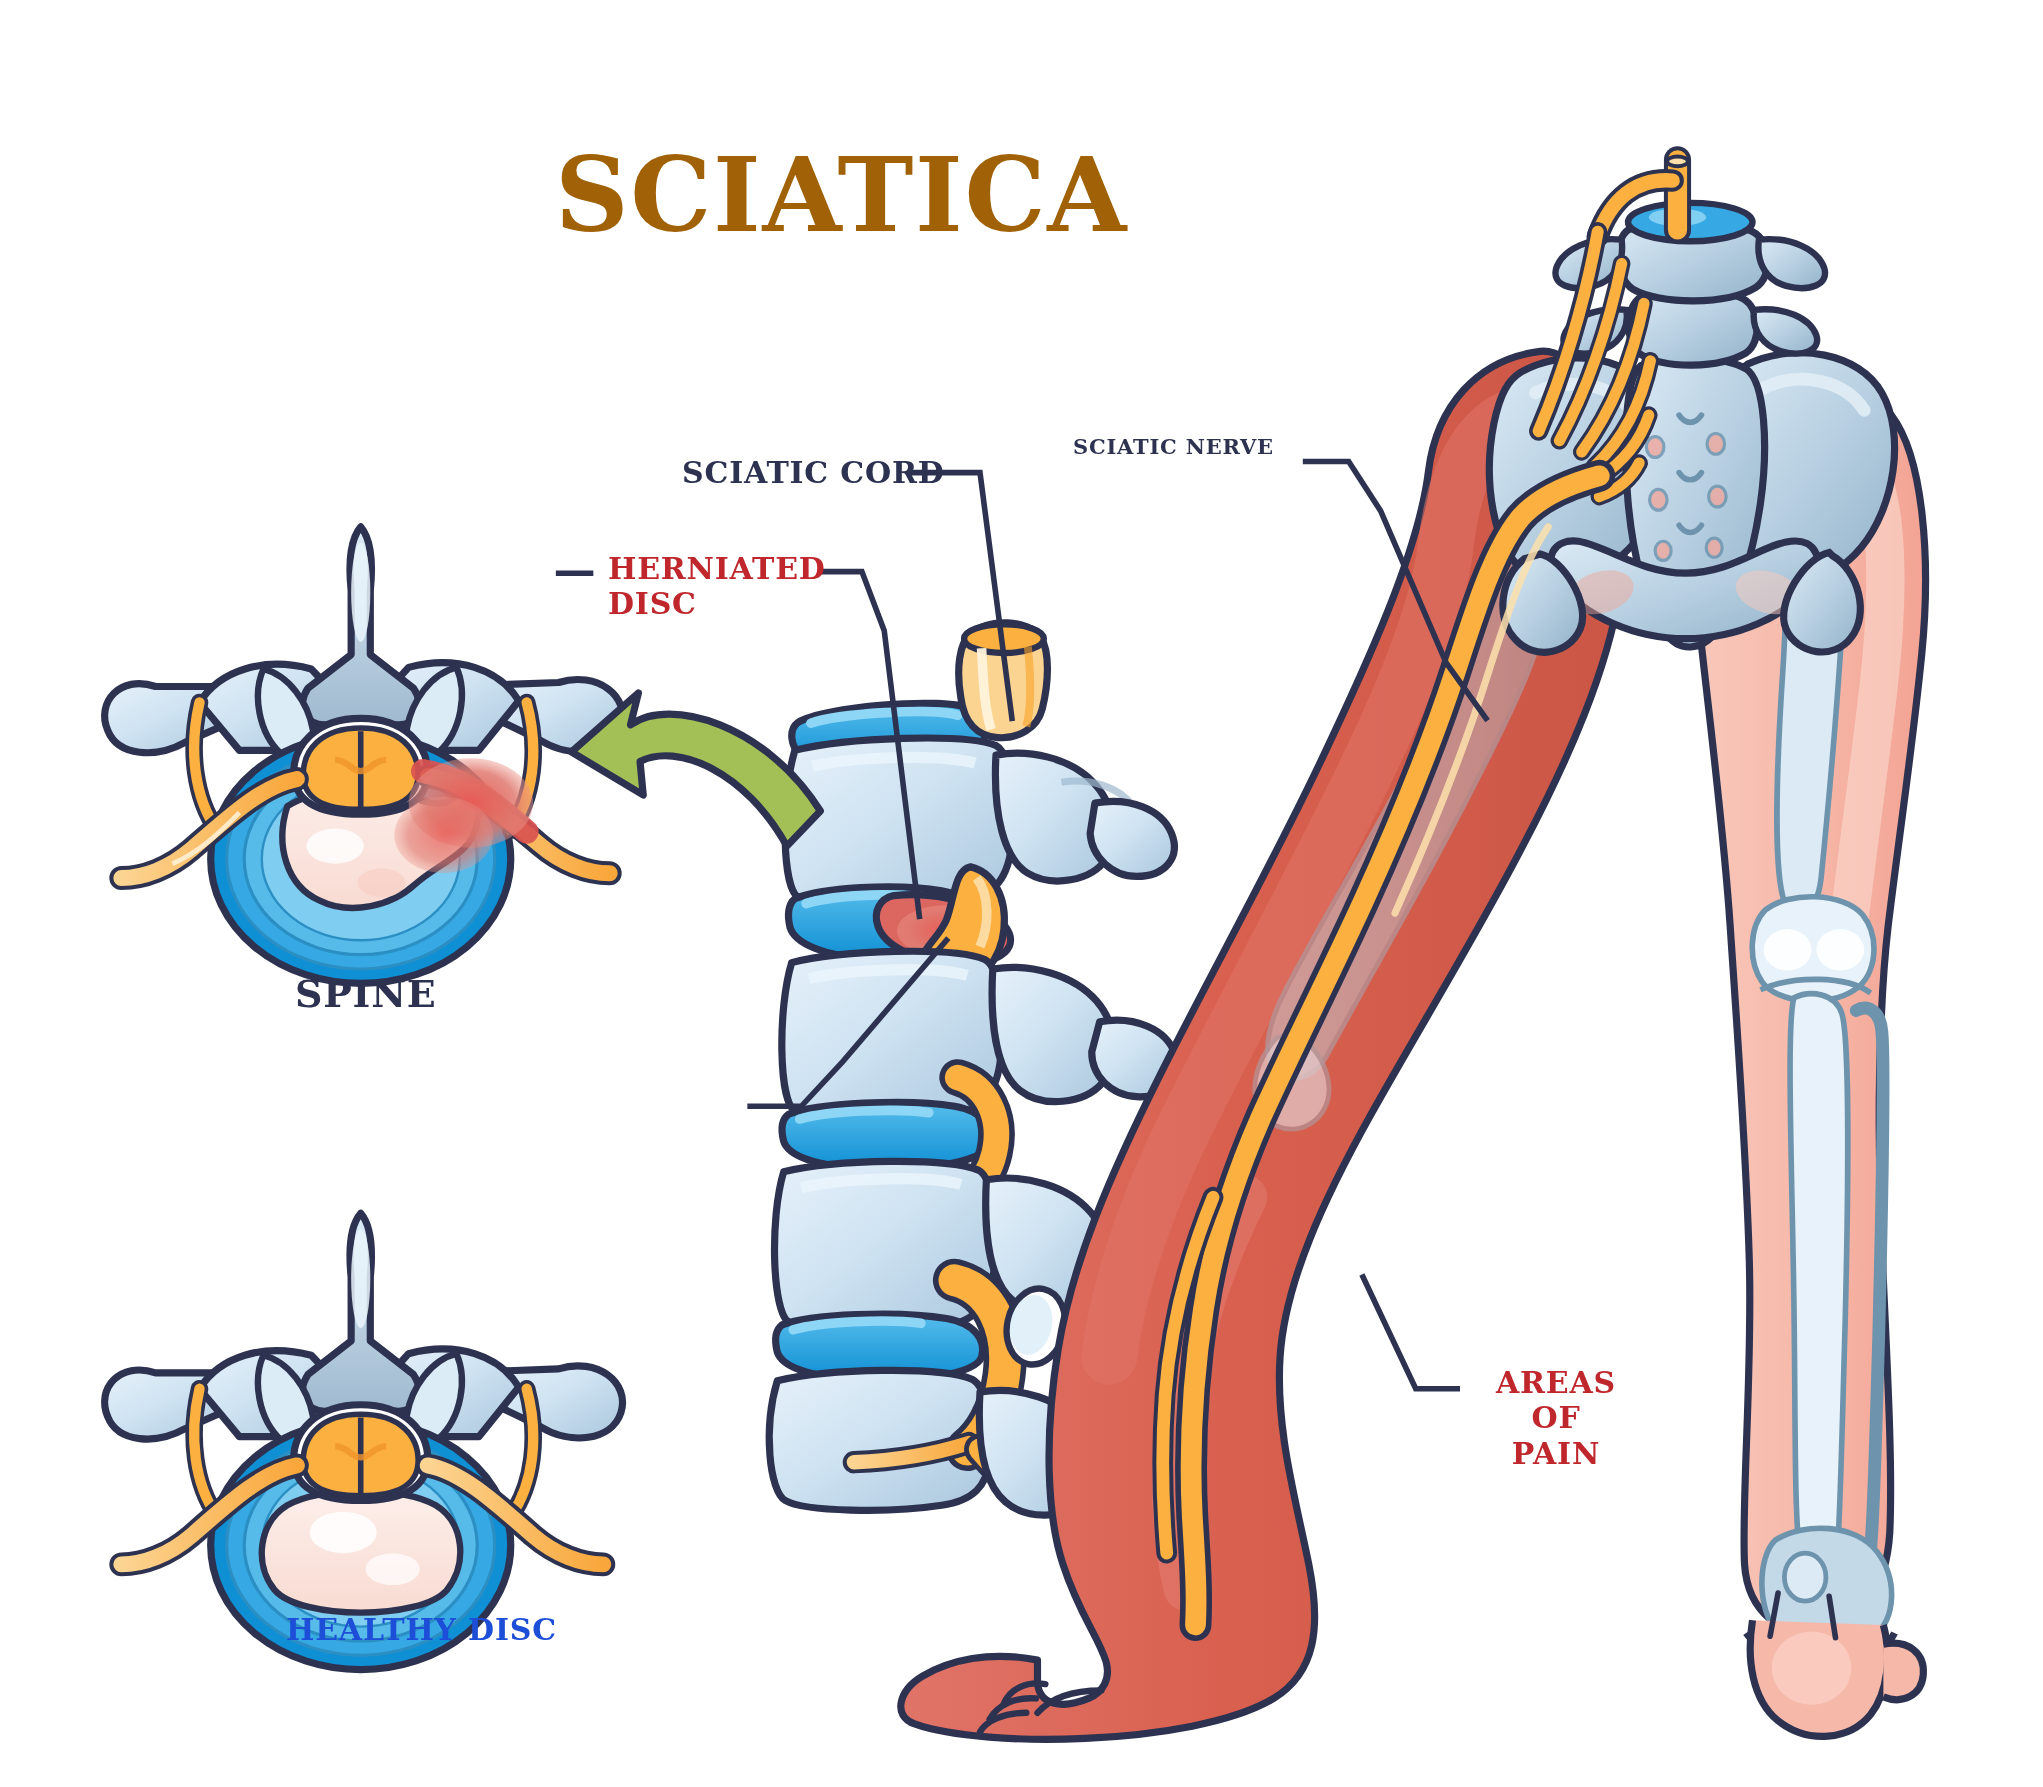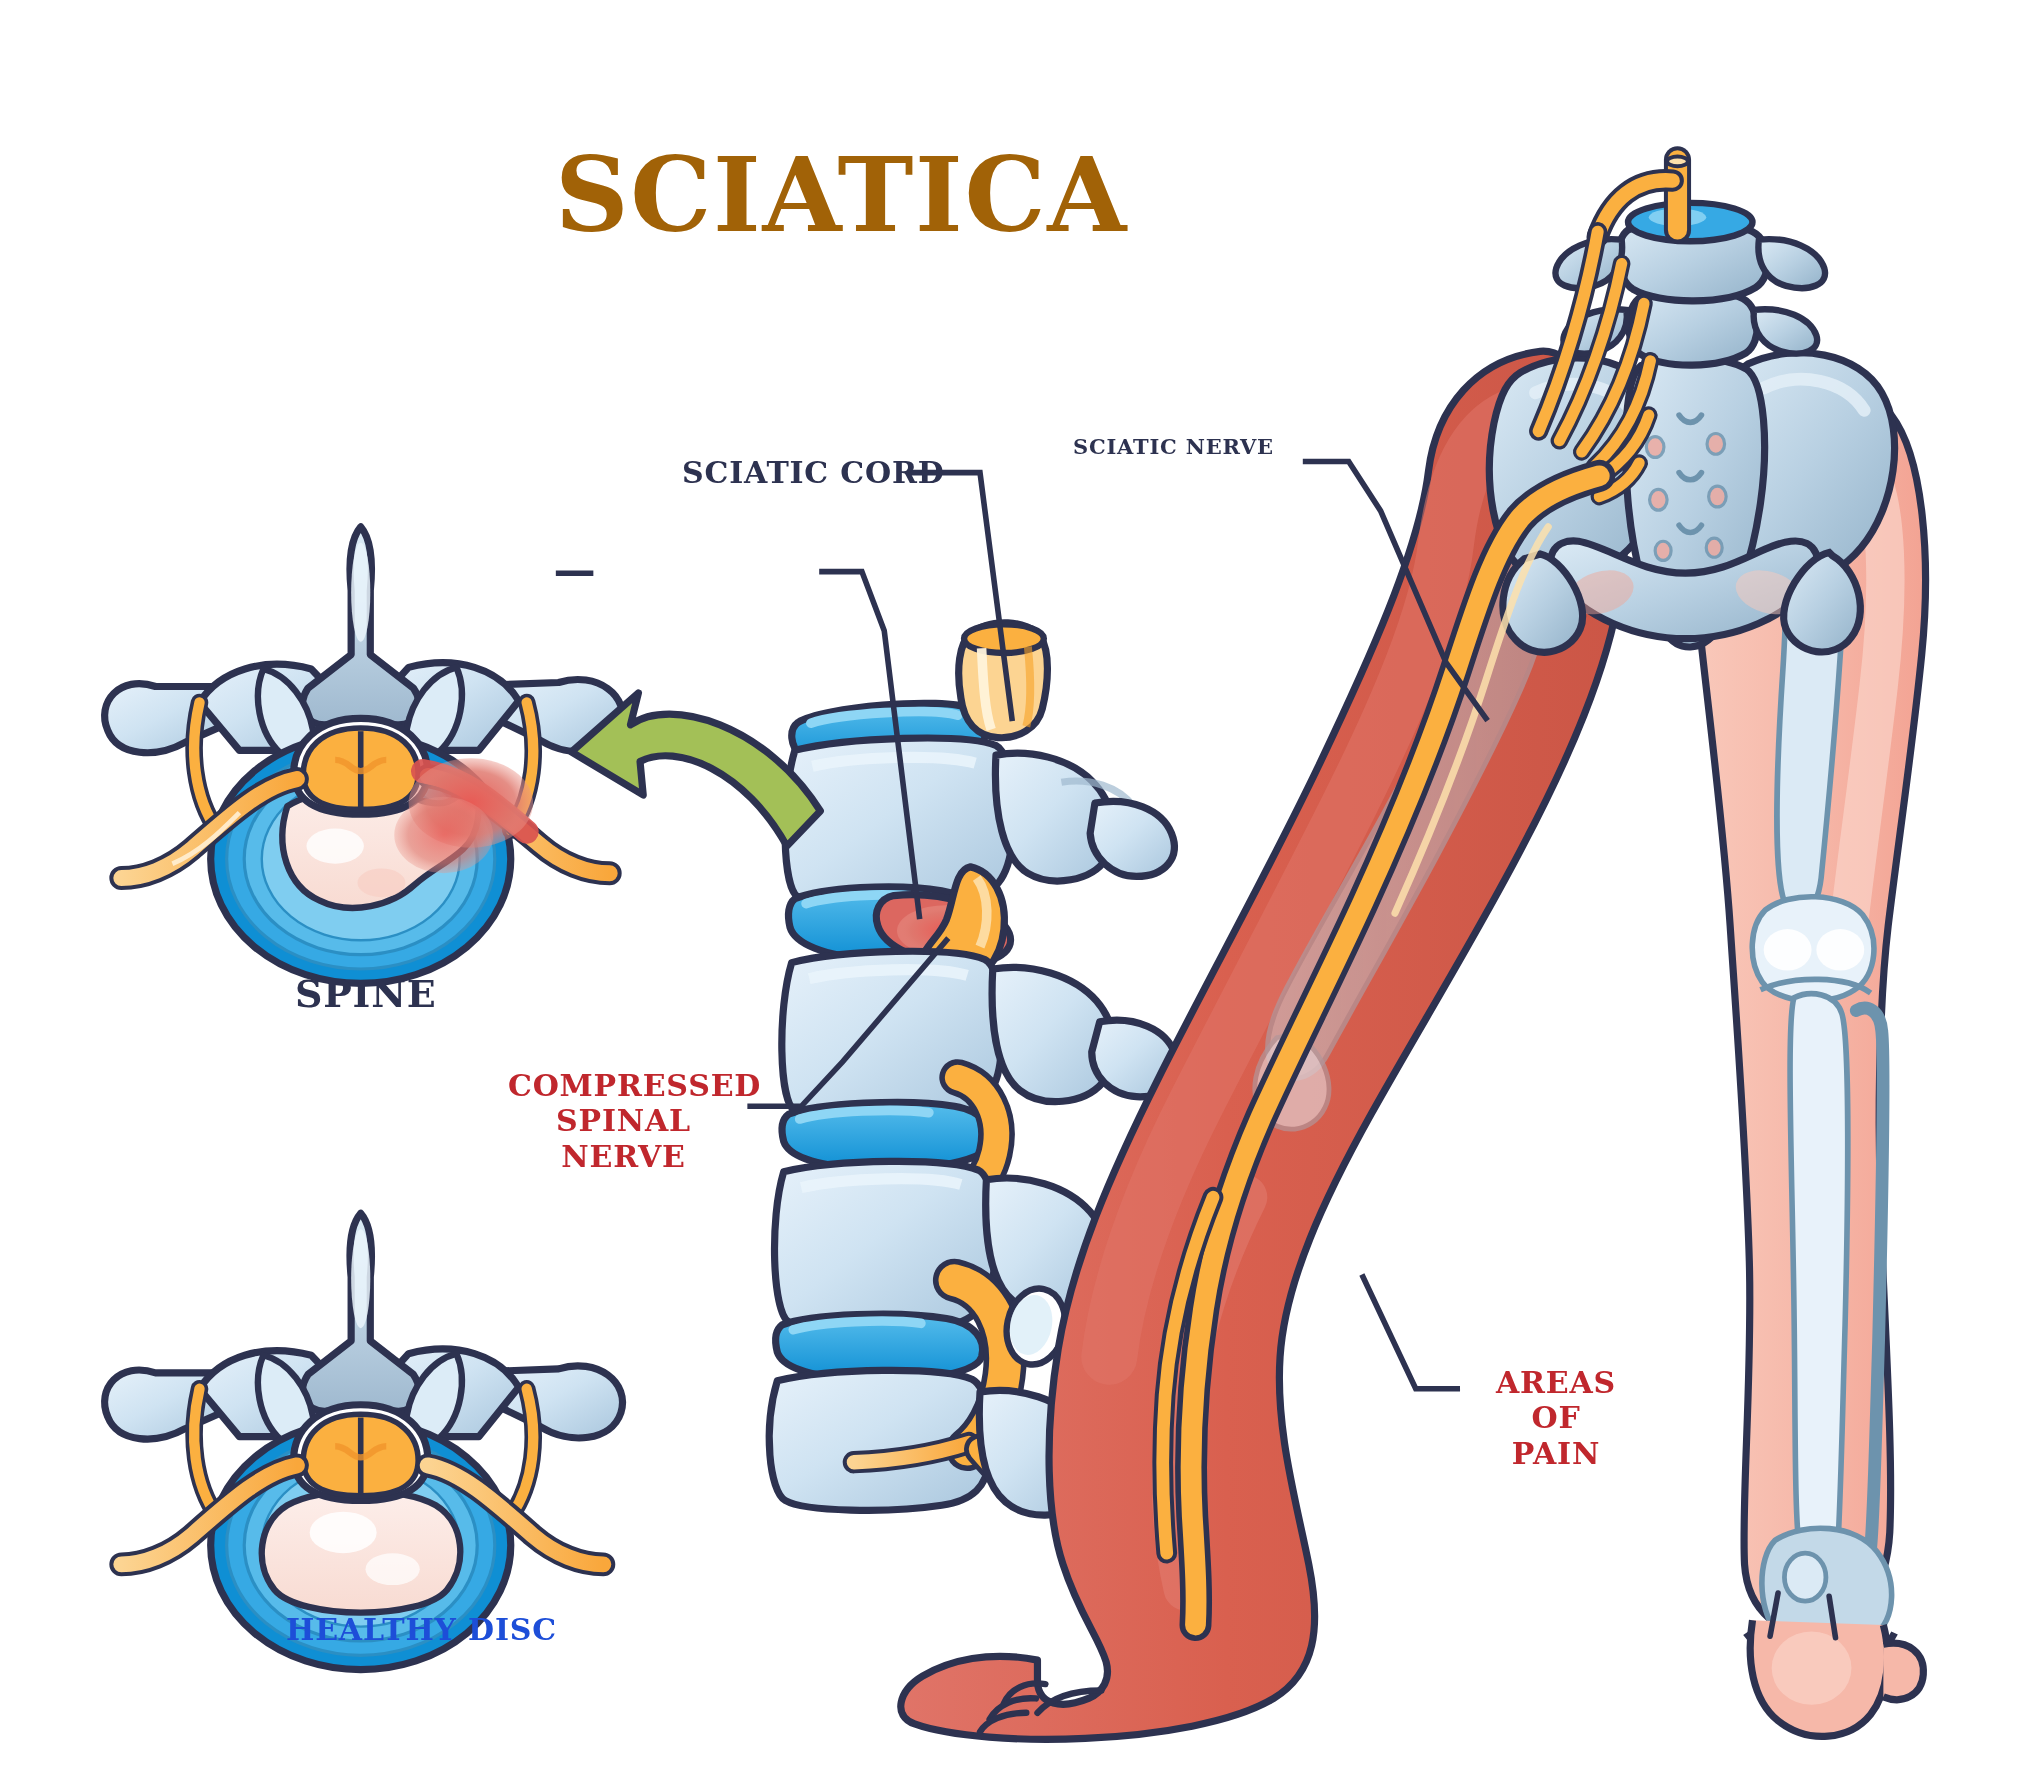--- a/index.html
+++ b/index.html
@@ -608,23 +608,23 @@
       <path d="M940 1386 L1004 1386 L1056 1330 L1186 1178"></path>
 
       <path d="M1826 1740 L1774 1740 L1708 1600"></path>
     </g>
   </svg>
 
   <div class="lbl navy" id="lbl-spinal-cord">SCIATIC CORD</div>
 
   <div class="lbl navy" id="lbl-sciatic-nerve">SCIATIC NERVE</div>
 
-
-  <div class="lbl red" id="lbl-compressed">COMPRESSED
-SPINAL NERVE</div>
+  <div class="lbl red" id="lbl-herniated">HERNIATED
+DISC</div>
+
 
   <div class="lbl navy" id="lbl-spine">SPINE</div>
 
   <div class="lbl blue" id="lbl-healthy">HEALTHY DISC</div>
 
   <div class="lbl red" id="lbl-areas-pain">AREAS OF
 PAIN</div>
 
 </div>
 

